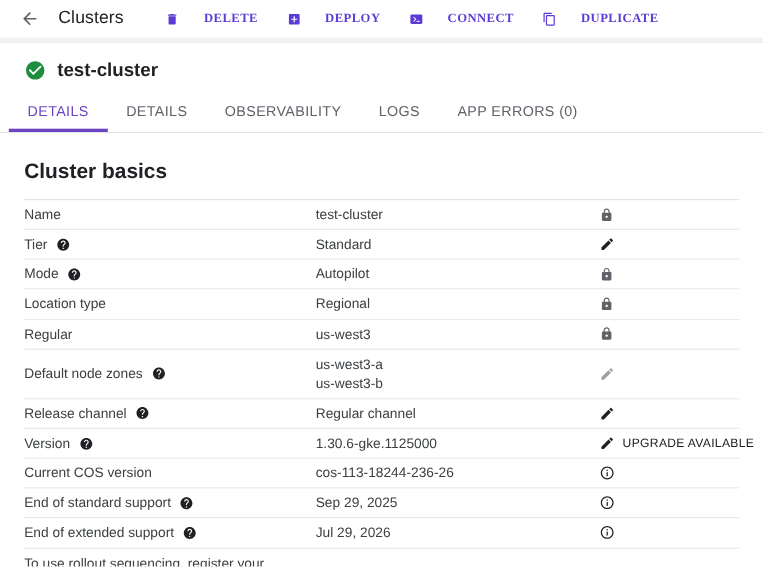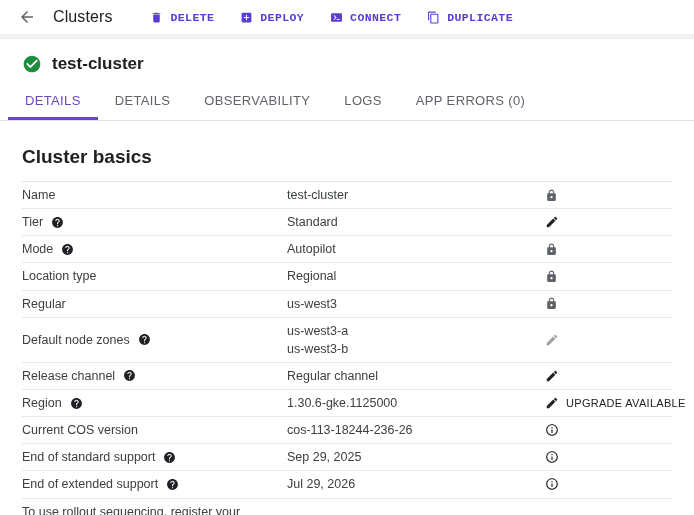--- a/index.html
+++ b/index.html
@@ -12,22 +12,22 @@
   .icon { display:inline-flex; flex:none; }
   .icon svg { width:100%; height:100%; display:block; fill:currentColor; }
 
   
   .appbar { height:34px; display:flex; align-items:center; padding-left:13px; }
   .back-btn { width:28px; height:28px; border:none; background:none; cursor:pointer;
     display:flex; align-items:center; justify-content:center; padding:0; }
   .back-icon { width:18px; height:18px; color:#5f6368; }
   .page-title { font-size:16px; font-weight:400; color:#202124; margin:0 38px 0 12px; letter-spacing:.1px; }
   .actions { display:flex; align-items:center; gap:26px; }
-  .action-btn { display:flex; align-items:center; gap:7px; border:none; background:none; cursor:pointer;
-    color:var(--accent); font-family:Liberation Mono, monospace; font-size:11.5px; font-weight:700; letter-spacing:.4px; padding:2px 0; }
+  .action-btn { display:flex; align-items:center; gap:22px; border:none; background:none; cursor:pointer;
+    color:var(--accent); font-family:Liberation Serif, serif; font-size:11.5px; font-weight:700; letter-spacing:.4px; padding:2px 0; }
   .action-icon { width:13px; height:13px; }
   .band { height:5px; background:#f3f3f3; border-bottom:1px solid #ececec; }
 
   
   .content { padding:0 22px; }
   .title-row { display:flex; align-items:center; gap:10px; margin:15px 0 9px; }
   .status-icon { width:20px; height:20px; color:var(--green); }
   .cluster-name { font-size:17px; font-weight:700; margin:0; color:#202124; }
 
   
@@ -250,21 +250,21 @@
           <div class="iconcell">
             <span class="icon row-icon edit">
               <svg viewBox="0 0 24 24">
                 <path d="M3 17.25V21h3.75L17.81 9.94l-3.75-3.75L3 17.25zM20.71 7.04c.39-.39.39-1.02 0-1.41l-2.34-2.34c-.39-.39-1.02-.39-1.41 0l-1.83 1.83 3.75 3.75 1.83-1.83z"></path>
               </svg>
             </span>
           </div>
         </div>
         <div class="row">
           <div class="labelcell">
-            <span>Region</span>
+            <span>Version</span>
             <span class="icon help-ic">
               <svg viewBox="0 0 24 24">
                 <path d="M12 2C6.48 2 2 6.48 2 12s4.48 10 10 10 10-4.48 10-10S17.52 2 12 2zm1 17h-2v-2h2v2zm2.07-7.75l-.9.92C13.45 12.9 13 13.5 13 15h-2v-.5c0-1.1.45-2.1 1.17-2.83l1.24-1.26c.37-.36.59-.86.59-1.41 0-1.1-.9-2-2-2s-2 .9-2 2H8c0-2.21 1.79-4 4-4s4 1.79 4 4c0 .88-.36 1.68-.93 2.25z"></path>
               </svg>
             </span>
           </div>
           <div class="valuecell">
             <div>1.30.6-gke.1125000</div>
           </div>
           <div class="iconcell">

